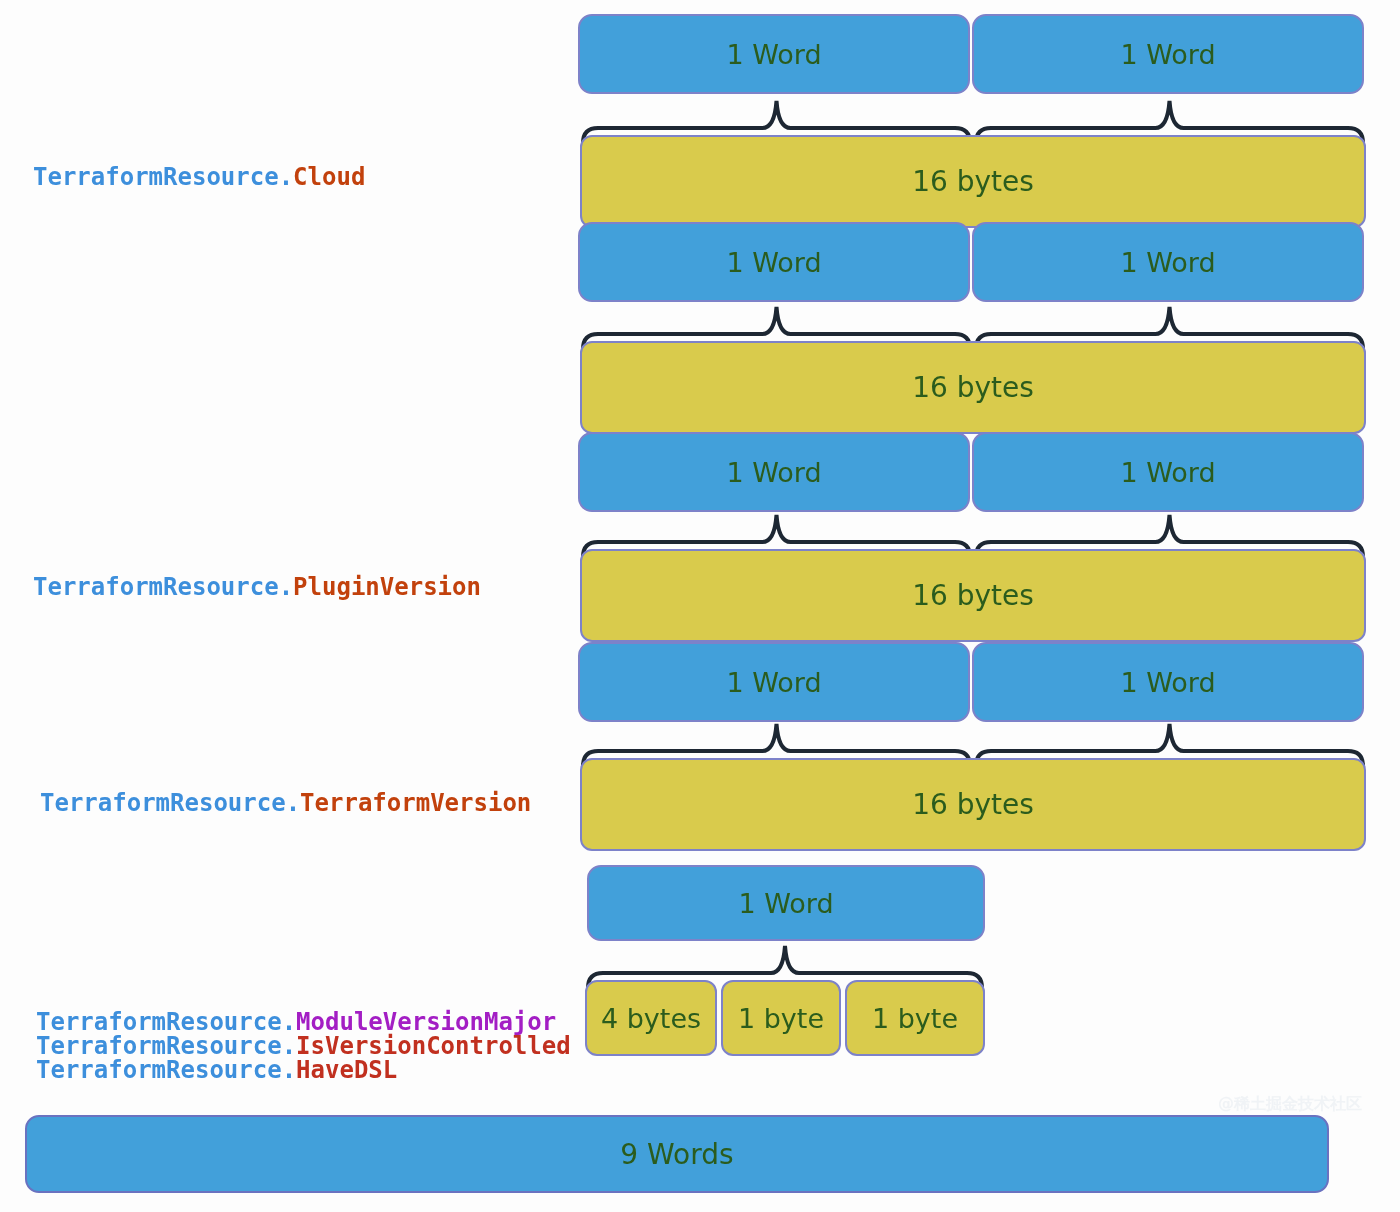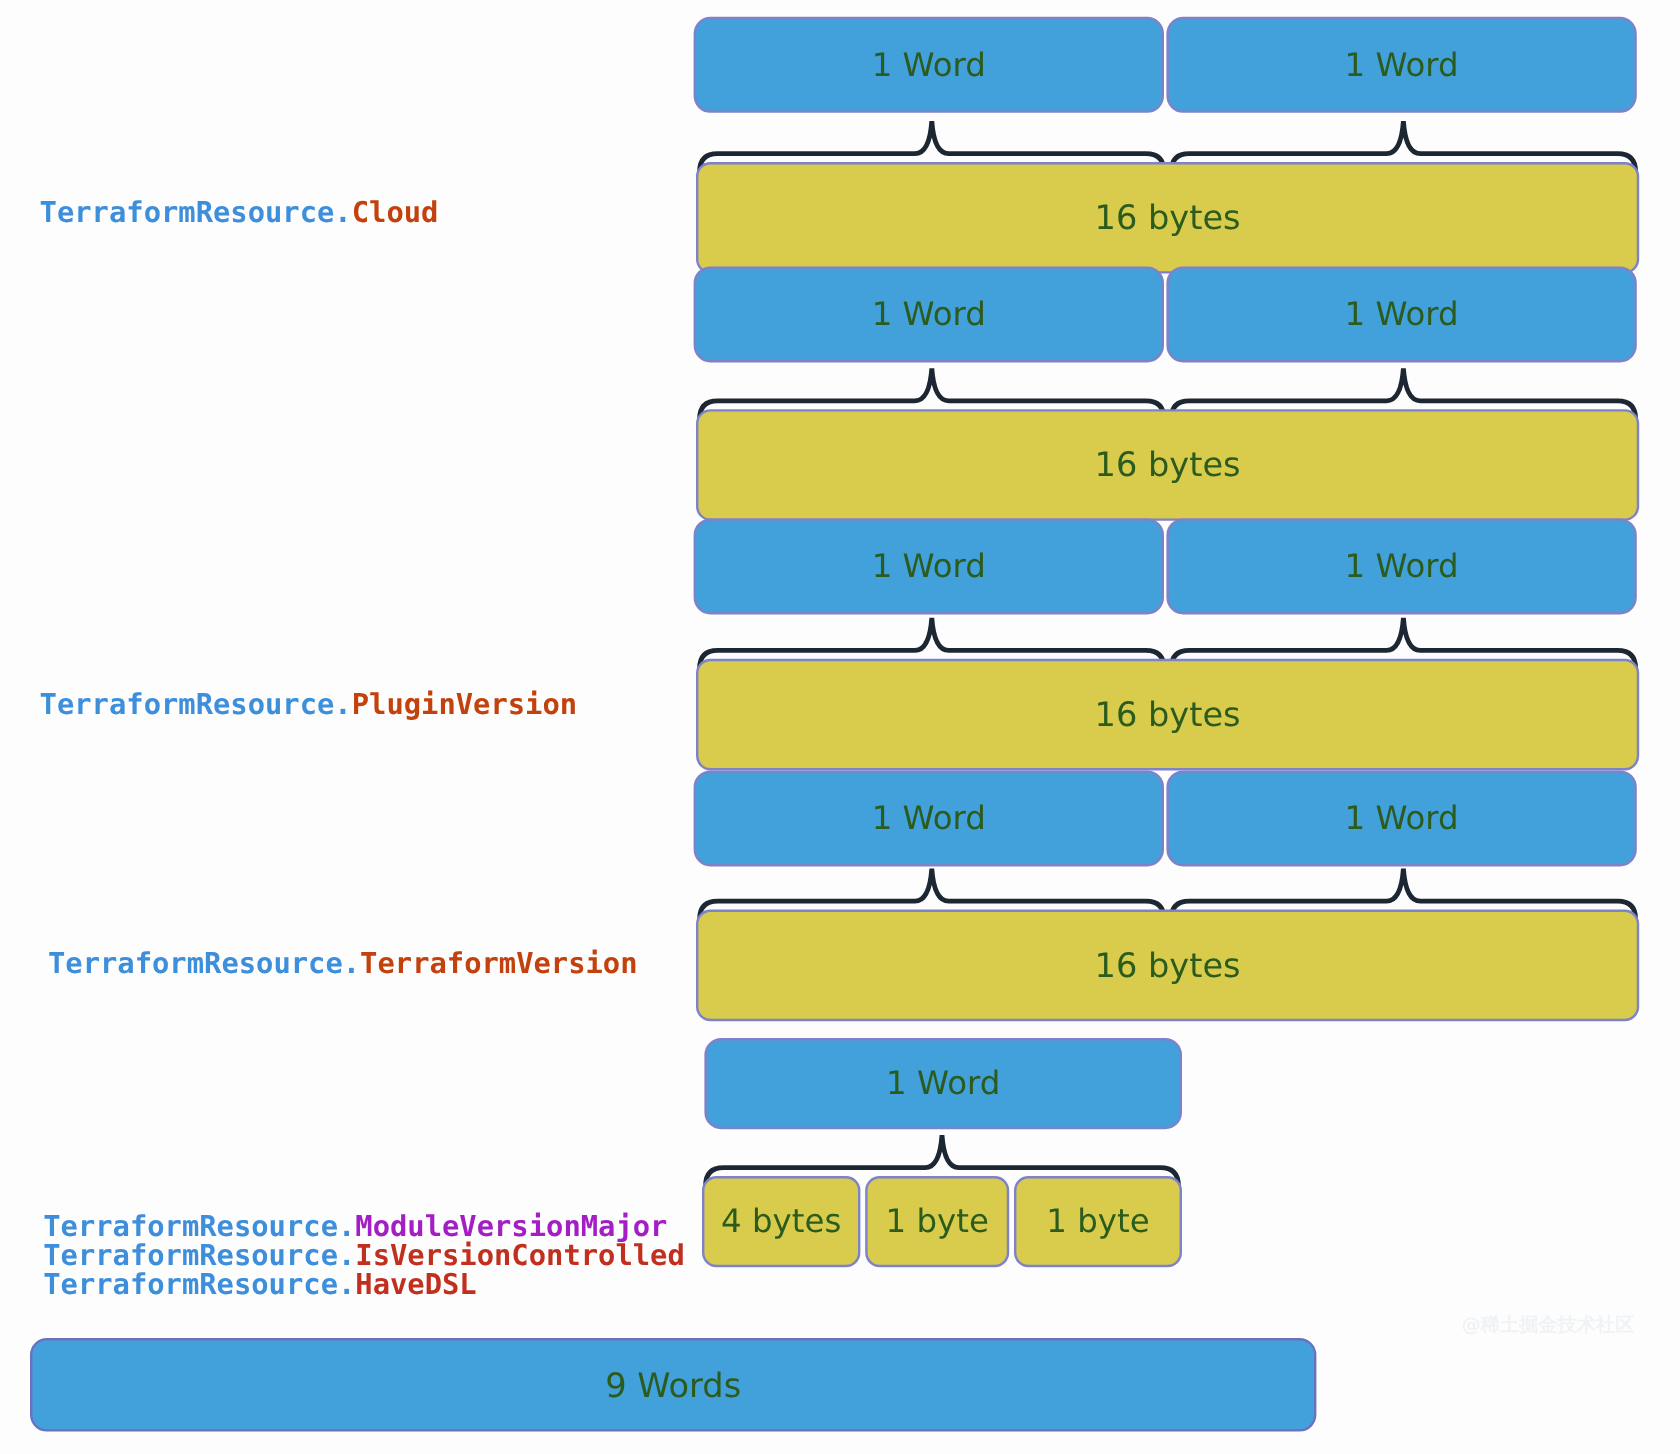--- a/index.html
+++ b/index.html
@@ -71,21 +71,21 @@
   .packed-bytes-row{
     position:absolute;left:585px;top:980px;width:400px;height:76px;
     display:flex;gap:4px;
   }
   .small-bytes{
     background:#d9cb4c;border-radius:12px;font-size:27px;
   }
   .w132{width:132px;} .w120{width:120px;} .w140{width:140px;}
   
   .total-bar{
-    position:absolute;left:25px;top:1115px;width:1072px;height:78px;
+    position:absolute;left:25px;top:1115px;width:1304px;height:78px;
     background:#42a0da;border-radius:14px;
     border:2px solid #6a72c0;
     font-size:28px;
   }
   .watermark{
     position:absolute;right:38px;top:1094px;
     font-size:16px;
     color:rgba(236,239,243,0.78);
     font-family:"DejaVu Sans", sans-serif;
     font-weight:bold;

